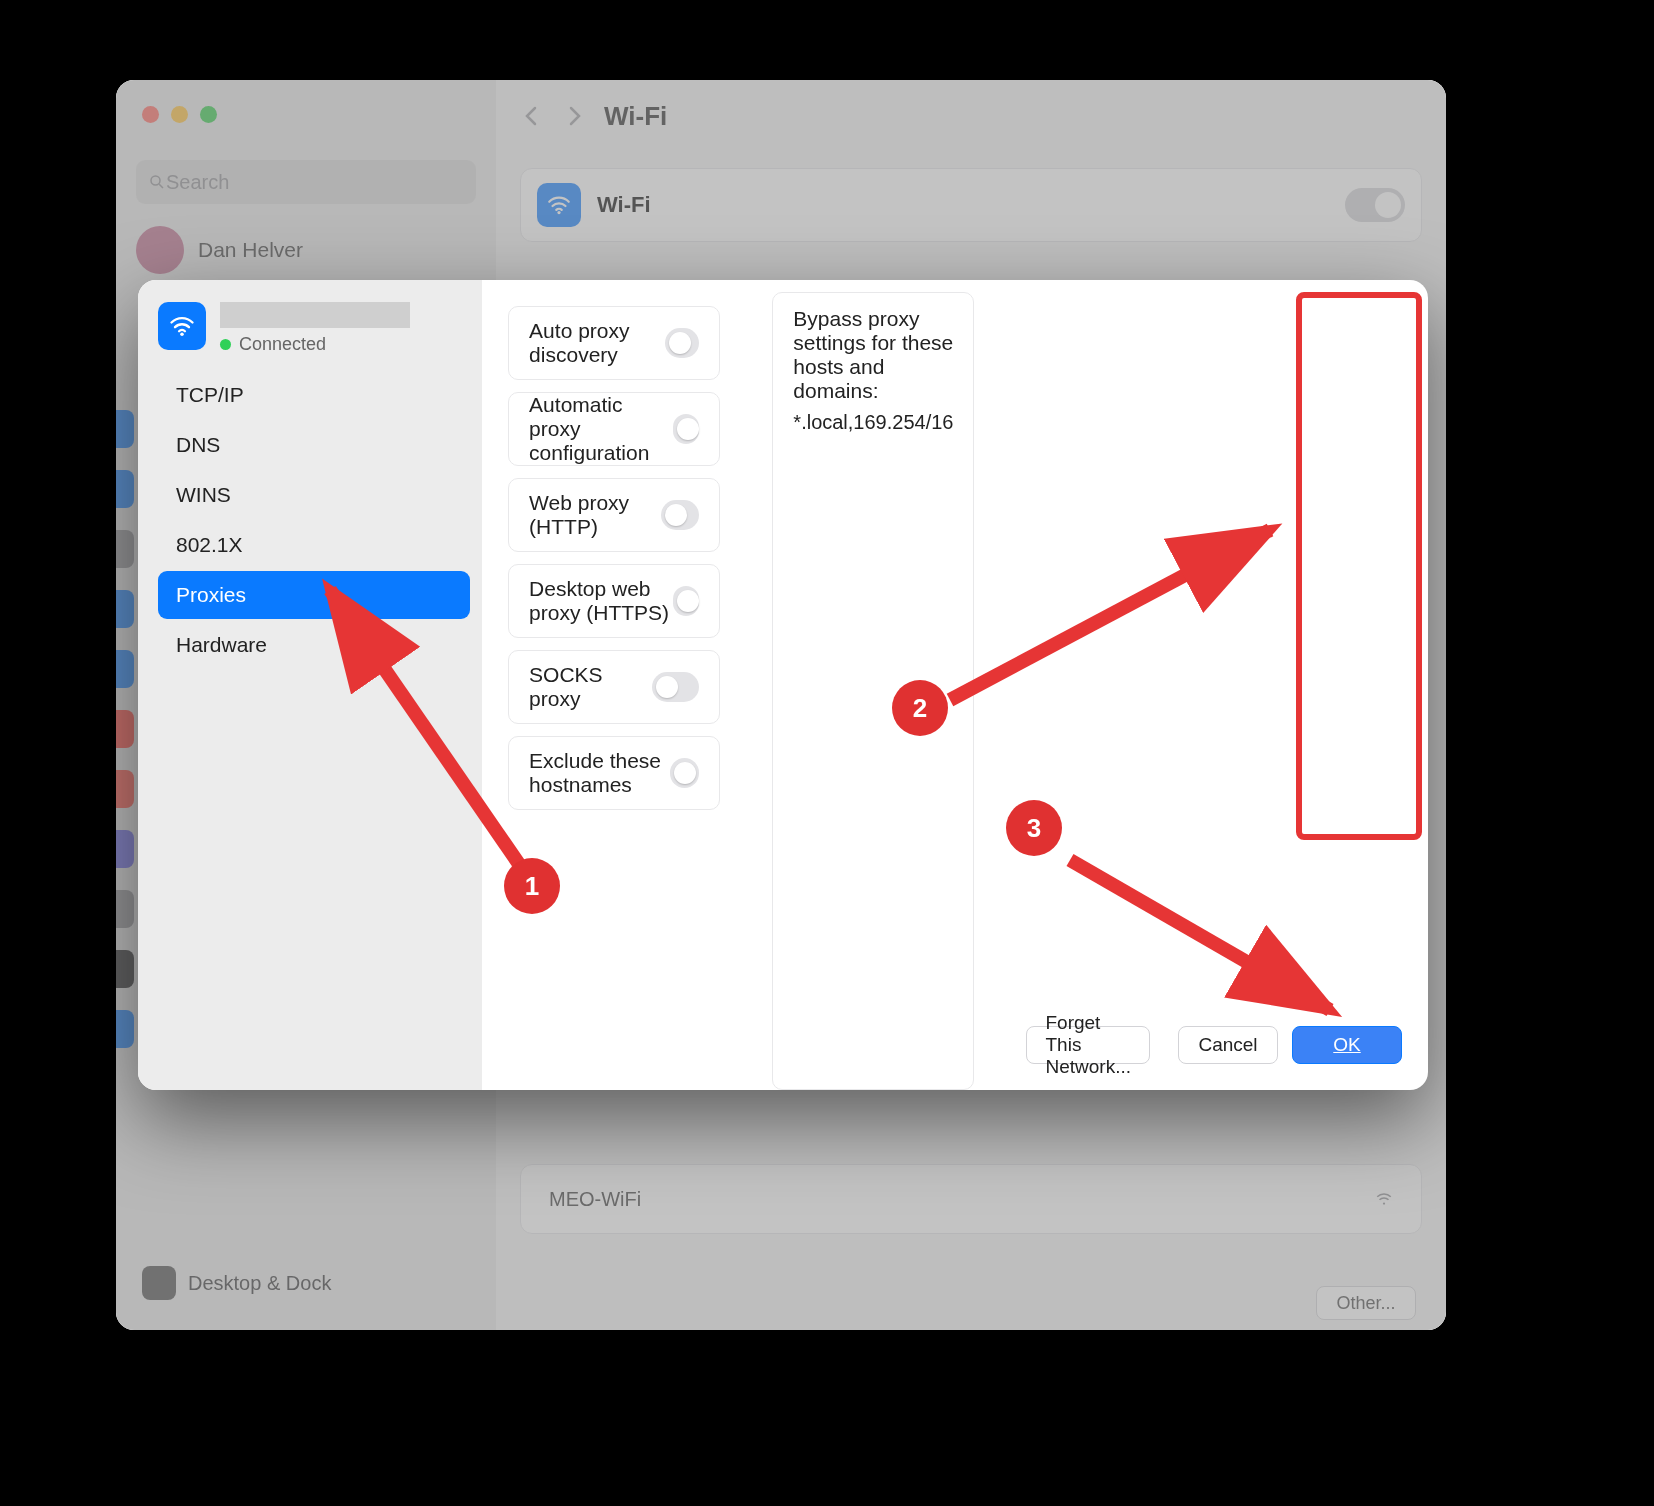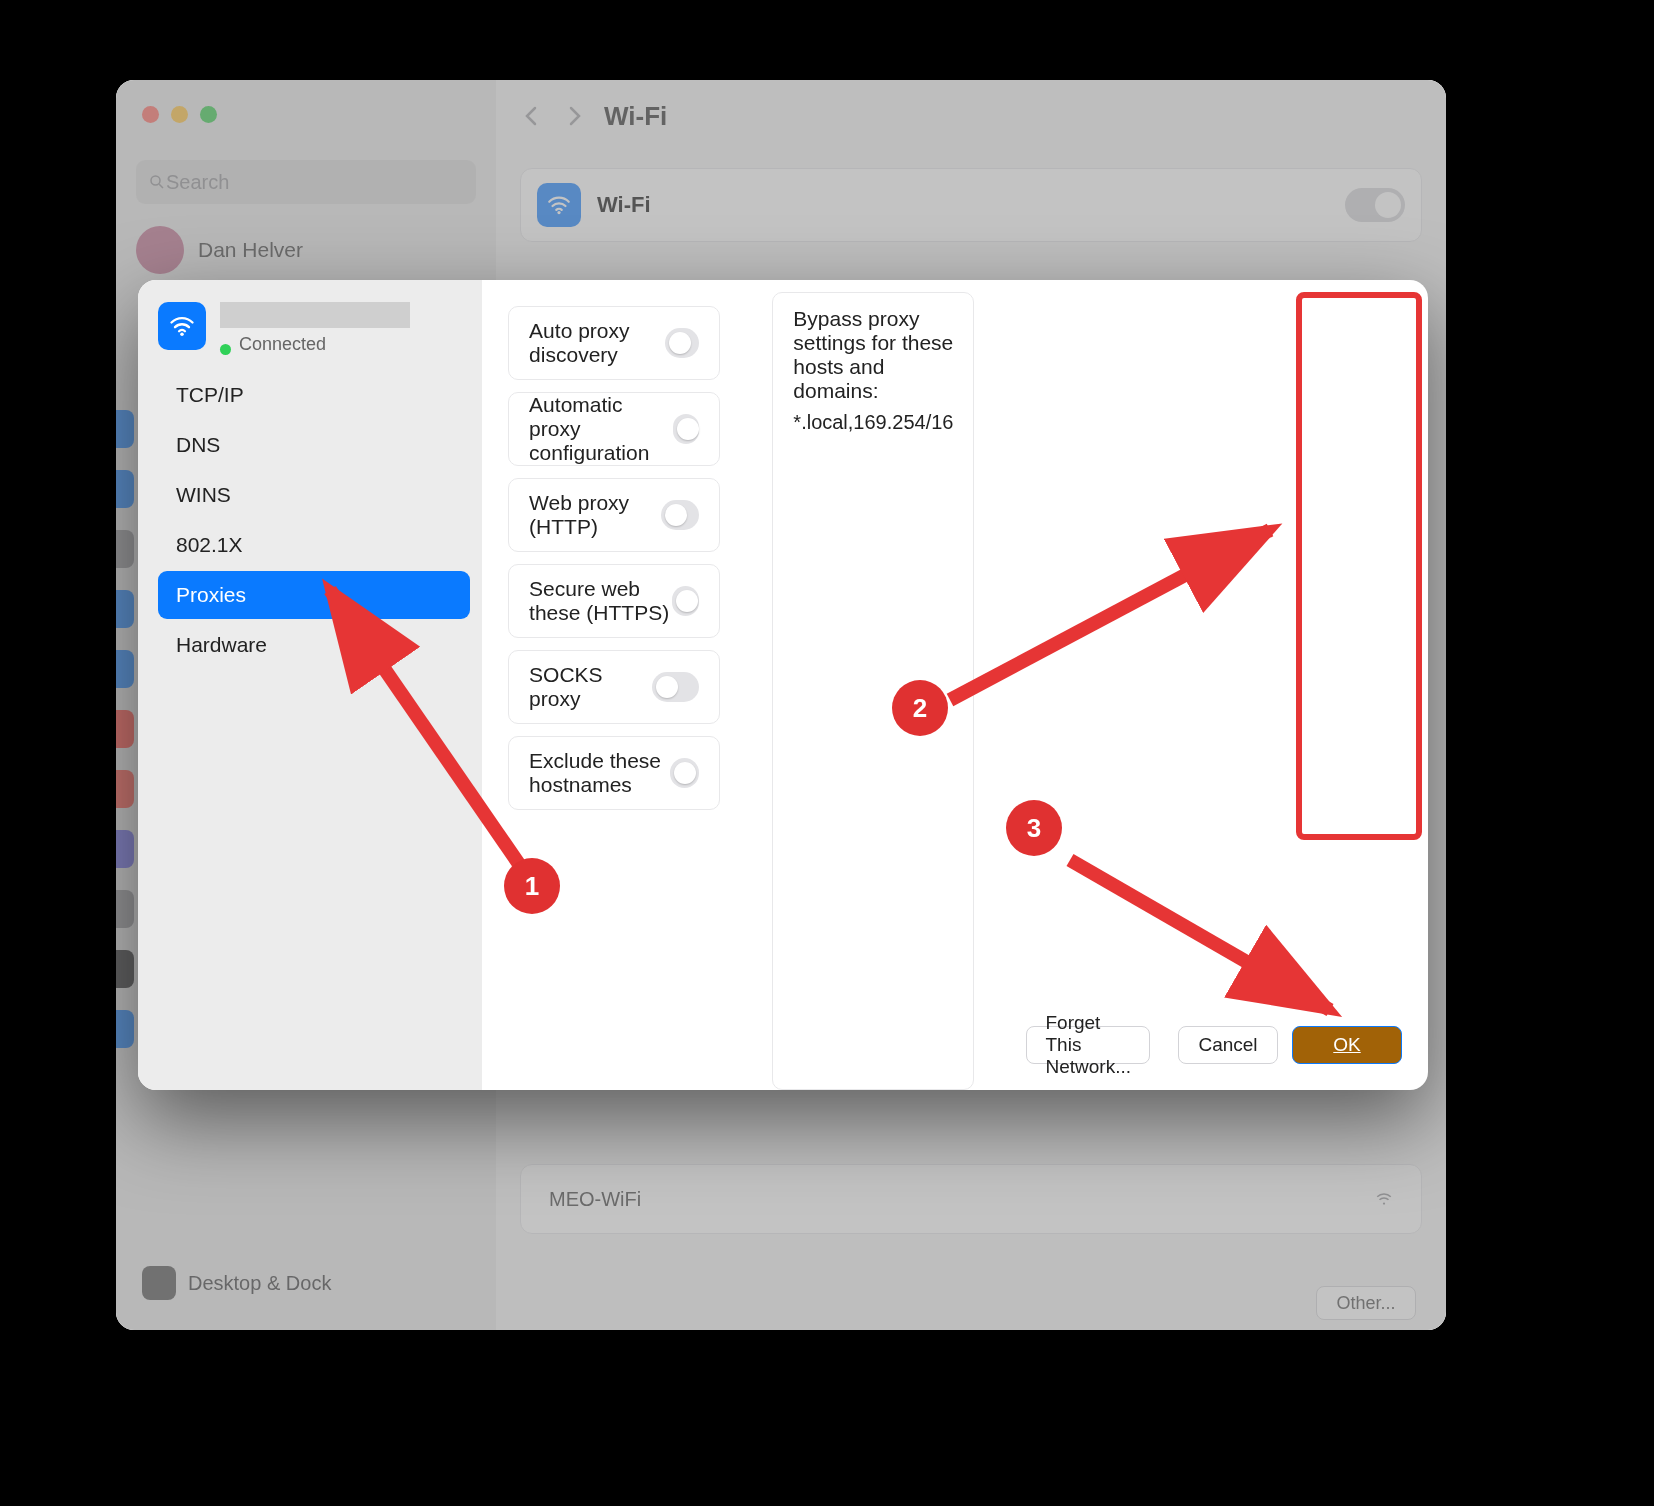--- a/index.html
+++ b/index.html
@@ -43,39 +43,39 @@
   .sheet {
     position:absolute; left:138px; top:280px; width:1290px; height:810px;
     background:#fff; border-radius:18px; box-shadow:0 30px 80px rgba(0,0,0,0.5);
     display:flex; overflow:hidden;
   }
   .sheet-left { width:375px; background:#ececec; padding:22px 12px 0 20px; }
   .net-head { display:flex; align-items:flex-start; gap:14px; margin-bottom:16px;}
   .net-head .wifi-sq { width:48px;height:48px;border-radius:10px;background:#0a7aff;display:flex;align-items:center;justify-content:center;flex-shrink:0;}
   .net-head .info{display:flex;flex-direction:column;gap:6px;}
   .net-head .ssid-redact{width:190px;height:26px;background:#cfcfcf;}
-  .net-head .status{display:flex;align-items:flex-end;gap:8px;font-size:18px;color:#666;}
+  .net-head .status{display:flex;align-items:center;gap:8px;font-size:18px;color:#666;}
   .net-head .status .gdot{width:11px;height:11px;border-radius:50%;background:#30d158;}
   .tabs { display:flex; flex-direction:column; gap:2px; margin-top:8px;}
   .tab { height:48px; display:flex; align-items:center; padding:0 18px; font-size:21px; color:#222; border-radius:9px; cursor:default;}
   .tab.selected { background:#0a7aff; color:#fff; }
 
   .sheet-right { flex:1; display:flex; flex-direction:row; }
   .opts { padding:26px 26px 0 26px; display:flex; flex-direction:column; gap:12px; }
   .opt-row { height:74px; background:#fff; border:1px solid #e8e8ea; border-radius:10px; display:flex; align-items:center; padding:0 20px; font-size:21px; color:#222;}
   .opt-row .sw { margin-left:auto; width:50px; height:30px; background:#e3e3e6; border-radius:18px; position:relative;}
   .opt-row .sw::after{content:"";position:absolute;left:4px;top:4px;width:22px;height:22px;border-radius:50%;background:#fff;box-shadow:0 1px 2px rgba(0,0,0,0.2);}
   .bypass { margin:12px 26px 0; border:1px solid #e8e8ea; border-radius:10px; padding:14px 20px 18px; }
   .bypass .lbl{font-size:21px;color:#222;margin-bottom:8px;}
   .bypass .val{font-size:20px;color:#222;}
   .hr { height:1px; background:#e2e2e5; margin:22px 0 0 0;}
   .sheet-footer { margin-top:auto; display:flex; align-items:center; padding:22px 26px 26px; gap:14px;}
   .btn { height:38px; padding:0 18px; border-radius:8px; border:1px solid #d3d3d7; background:#fff; font-size:19px; color:#222; display:flex; align-items:center; justify-content:center; cursor:default;}
   .spacer{flex:1;}
-  .btn.ok { background:#a16207; color:#fff; border-color:#0a7aff; min-width:110px;text-decoration:underline;}
+  .btn.ok { background:#3b82f6; color:#fff; border-color:#0a7aff; min-width:110px;text-decoration:underline;}
   .btn.cancel{min-width:100px;}
 
   
   .anno { position:absolute; pointer-events:none; }
   .redbox { position:absolute; border:6px solid #e63535; border-radius:8px; }
   .circle { width:56px; height:56px; border-radius:50%; background:#e03131; color:#fff; display:flex; align-items:center; justify-content:center; font-size:26px; font-weight:600; position:absolute;}
   svg.arrow { position:absolute; overflow:visible; }
   .mag { width:18px; height:18px; }
   .lock { width:16px;height:16px;color:#8a8a8e;margin-left:auto;}
   .wifi-sm{width:18px;height:18px;color:#8a8a8e;}
@@ -212,21 +212,21 @@
       </div>
       <div class="opt-row">
         <span>Automatic proxy configuration</span>
         <div class="sw"></div>
       </div>
       <div class="opt-row">
         <span>Web proxy (HTTP)</span>
         <div class="sw"></div>
       </div>
       <div class="opt-row">
-        <span>Secure web these (HTTPS)</span>
+        <span>Desktop web proxy (HTTPS)</span>
         <div class="sw"></div>
       </div>
       <div class="opt-row">
         <span>SOCKS proxy</span>
         <div class="sw"></div>
       </div>
       <div class="opt-row">
         <span>Exclude these hostnames</span>
         <div class="sw"></div>
       </div>

